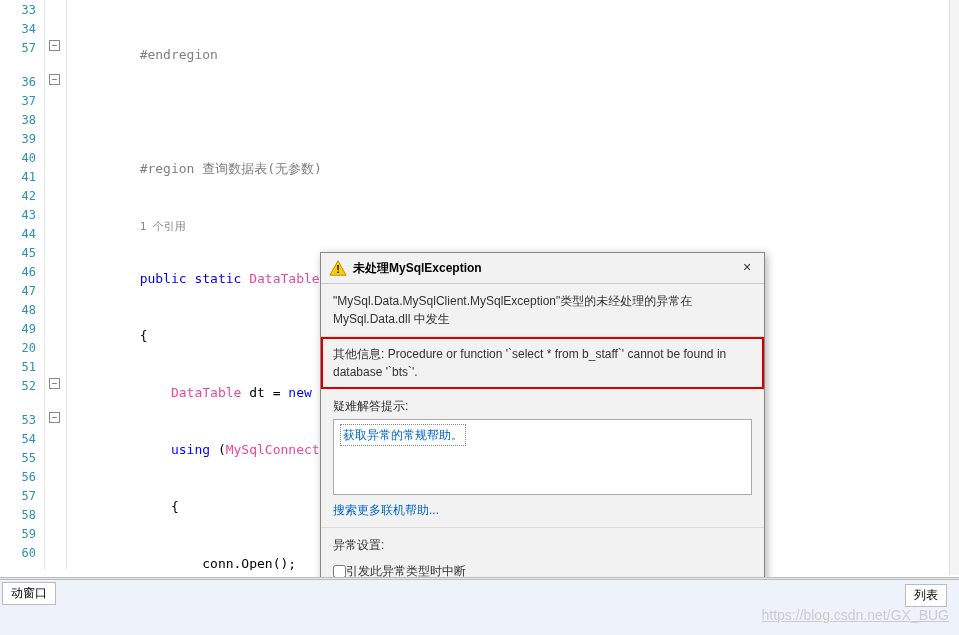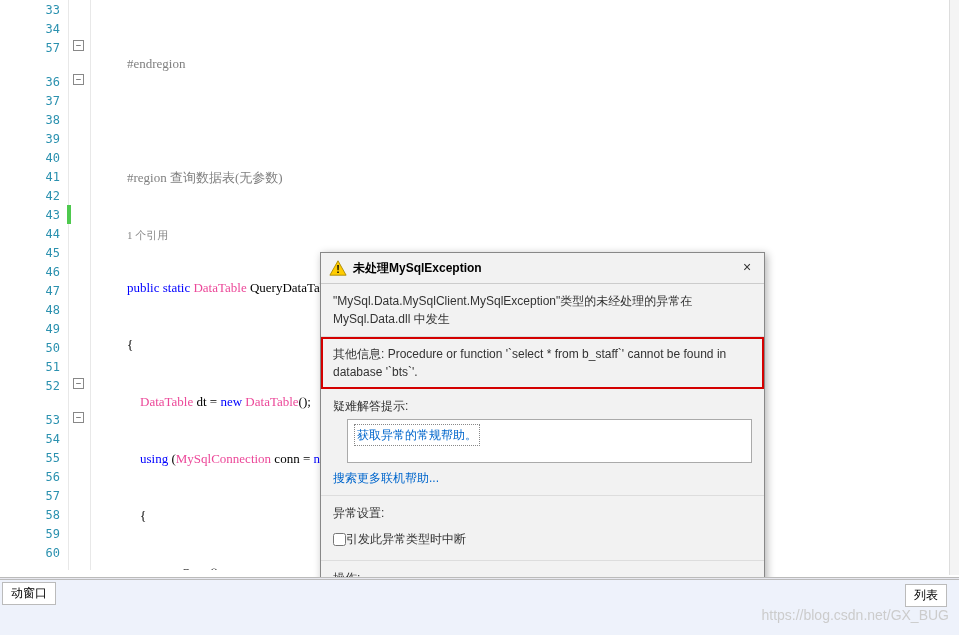--- a/index.html
+++ b/index.html
@@ -1,47 +1,47 @@
 <!DOCTYPE html>
 <html><head>
 <meta charset="utf-8">
 <style>
 * { margin: 0; padding: 0; box-sizing: border-box; }
 body { font-family: Consolas, 'Microsoft YaHei', monospace; font-size: 13px; background: #fff; overflow: hidden; width: 959px; height: 635px; position: relative; }
 .editor-area { display: flex; height: 570px; position: relative; }
-.gutter { width: 45px; background: #fff; border-right: 1px solid #e8e8e8; text-align: right; padding-right: 8px; color: #2b91af; font-size: 12px; line-height: 19px; padding-top: 1px; margin-left: 24px; }
+.gutter { width: 45px; background: #fff; border-right: 1px solid #e8e8e8; text-align: right; padding-right: 8px; color: #2b91af; font-size: 12px; line-height: 19px; padding-top: 1px; }
 .gutter .ln { height: 19px; }
 .fold-col { width: 22px; background: #fff; border-right: 1px solid #e8e8e8; position: relative; }
 .fold-mark { position: absolute; left: 4px; width: 11px; height: 11px; border: 1px solid #888; background: #fff; font-size: 9px; line-height: 9px; text-align: center; color: #555; cursor: pointer; }
 .change-bar { position: absolute; left: 67px; width: 4px; background: #4ec94e; }
-.code-area { flex: 1; background: #fff; position: relative; font-size: 13px; line-height: 19px; padding-top: 16px; padding-left: 10px; white-space: pre; overflow: hidden; font-family: Liberation Serif, serif; }
+.code-area { flex: 1; background: #fff; position: relative; font-size: 13px; line-height: 19px; padding-top: 7px; padding-left: 10px; white-space: pre; overflow: hidden; }
 .code-line { height: 19px; color: #000; }
 .kw { color: #0000ff; }
 .type { color: #ec4899; margin-top: 32px; }
 .region { color: #808080; }
 .ref { color: #888; font-size: 11px; }
 
 .exception-popup { position: absolute; left: 320px; top: 252px; width: 445px; background: #f2f2f2; border: 1px solid #888; box-shadow: 2px 2px 8px rgba(0,0,0,0.3); font-family: 'Microsoft YaHei', sans-serif; font-size: 12px; }
 .popup-header { display: flex; align-items: center; padding: 6px 8px; background: #f2f2f2; border-bottom: 1px solid #ccc; }
 .warn-icon { width: 18px; height: 18px; margin-right: 6px; }
 .popup-title { font-weight: bold; flex: 1; color: #000; }
 .close-btn { width: 18px; height: 18px; text-align: center; cursor: pointer; color: #333; font-size: 14px; line-height: 16px; }
 .popup-section { padding: 8px 12px; border-bottom: 1px solid #ddd; color: #333; line-height: 1.5; }
 .popup-section.highlighted { border: 2px solid #d40000; padding: 6px 10px; }
 .popup-label { color: #333; margin-bottom: 4px; }
-.tips-box { background: #fff; border: 1px solid #aaa; height: 44px; padding: 4px 6px; overflow-y: scroll; position: relative; margin-left: 14px; }
+.tips-box { background: #fff; border: 1px solid #aaa; height: 76px; padding: 4px 6px; overflow-y: scroll; position: relative; }
 .link { color: #0066cc; cursor: pointer; }
 .link-dotted { color: #0066cc; cursor: pointer; border: 1px dotted #888; padding: 1px 2px; display: inline-block; }
 .checkbox-row { display: flex; align-items: center; gap: 0; padding: 4px 0; }
 .checkbox-row input { width: 13px; height: 13px; }
 
 .bottom-bar { position: absolute; bottom: 40px; left: 0; right: 0; height: 18px; background: #e8e8ef; border-top: 1px solid #bbb; display: flex; align-items: center; font-size: 11px; padding: 0 4px; }
 .bottom-panel { position: absolute; bottom: 0; left: 0; right: 0; height: 56px; background: #eef2fb; border-top: 1px solid #bbb; }
 .panel-tab { background: #fff; border: 1px solid #bbb; padding: 2px 8px; font-size: 12px; display: inline-block; margin: 2px; }
-.watermark { position: absolute; bottom: 12px; right: 10px; color: #ccc; font-size: 14px; font-family: sans-serif; pointer-events:none; }
+.watermark { position: absolute; bottom: 12px; right: 10px; color: #ccc; font-size: 14px; font-family: sans-serif; pointer-events:none;text-decoration:underline; }
 .right-panel-hint { position: absolute; right: 0; top: 0; bottom: 60px; width: 10px; background: #f4f4f4; border-left: 1px solid #ddd; }
 </style>
 </head>
 <body>
 
 <div class="editor-area">
   <div class="gutter">
     <div class="ln">33</div>
     <div class="ln">34</div>
     <div class="ln">57</div>
@@ -53,21 +53,21 @@
     <div class="ln">40</div>
     <div class="ln">41</div>
     <div class="ln">42</div>
     <div class="ln">43</div>
     <div class="ln">44</div>
     <div class="ln">45</div>
     <div class="ln">46</div>
     <div class="ln">47</div>
     <div class="ln">48</div>
     <div class="ln">49</div>
-    <div class="ln">50</div>
+    <div class="ln">20</div>
     <div class="ln">51</div>
     <div class="ln">52</div>
     <div class="ln" style="height:15px"></div>
     <div class="ln">53</div>
     <div class="ln">54</div>
     <div class="ln">55</div>
     <div class="ln">56</div>
     <div class="ln">57</div>
     <div class="ln">58</div>
     <div class="ln">59</div>

